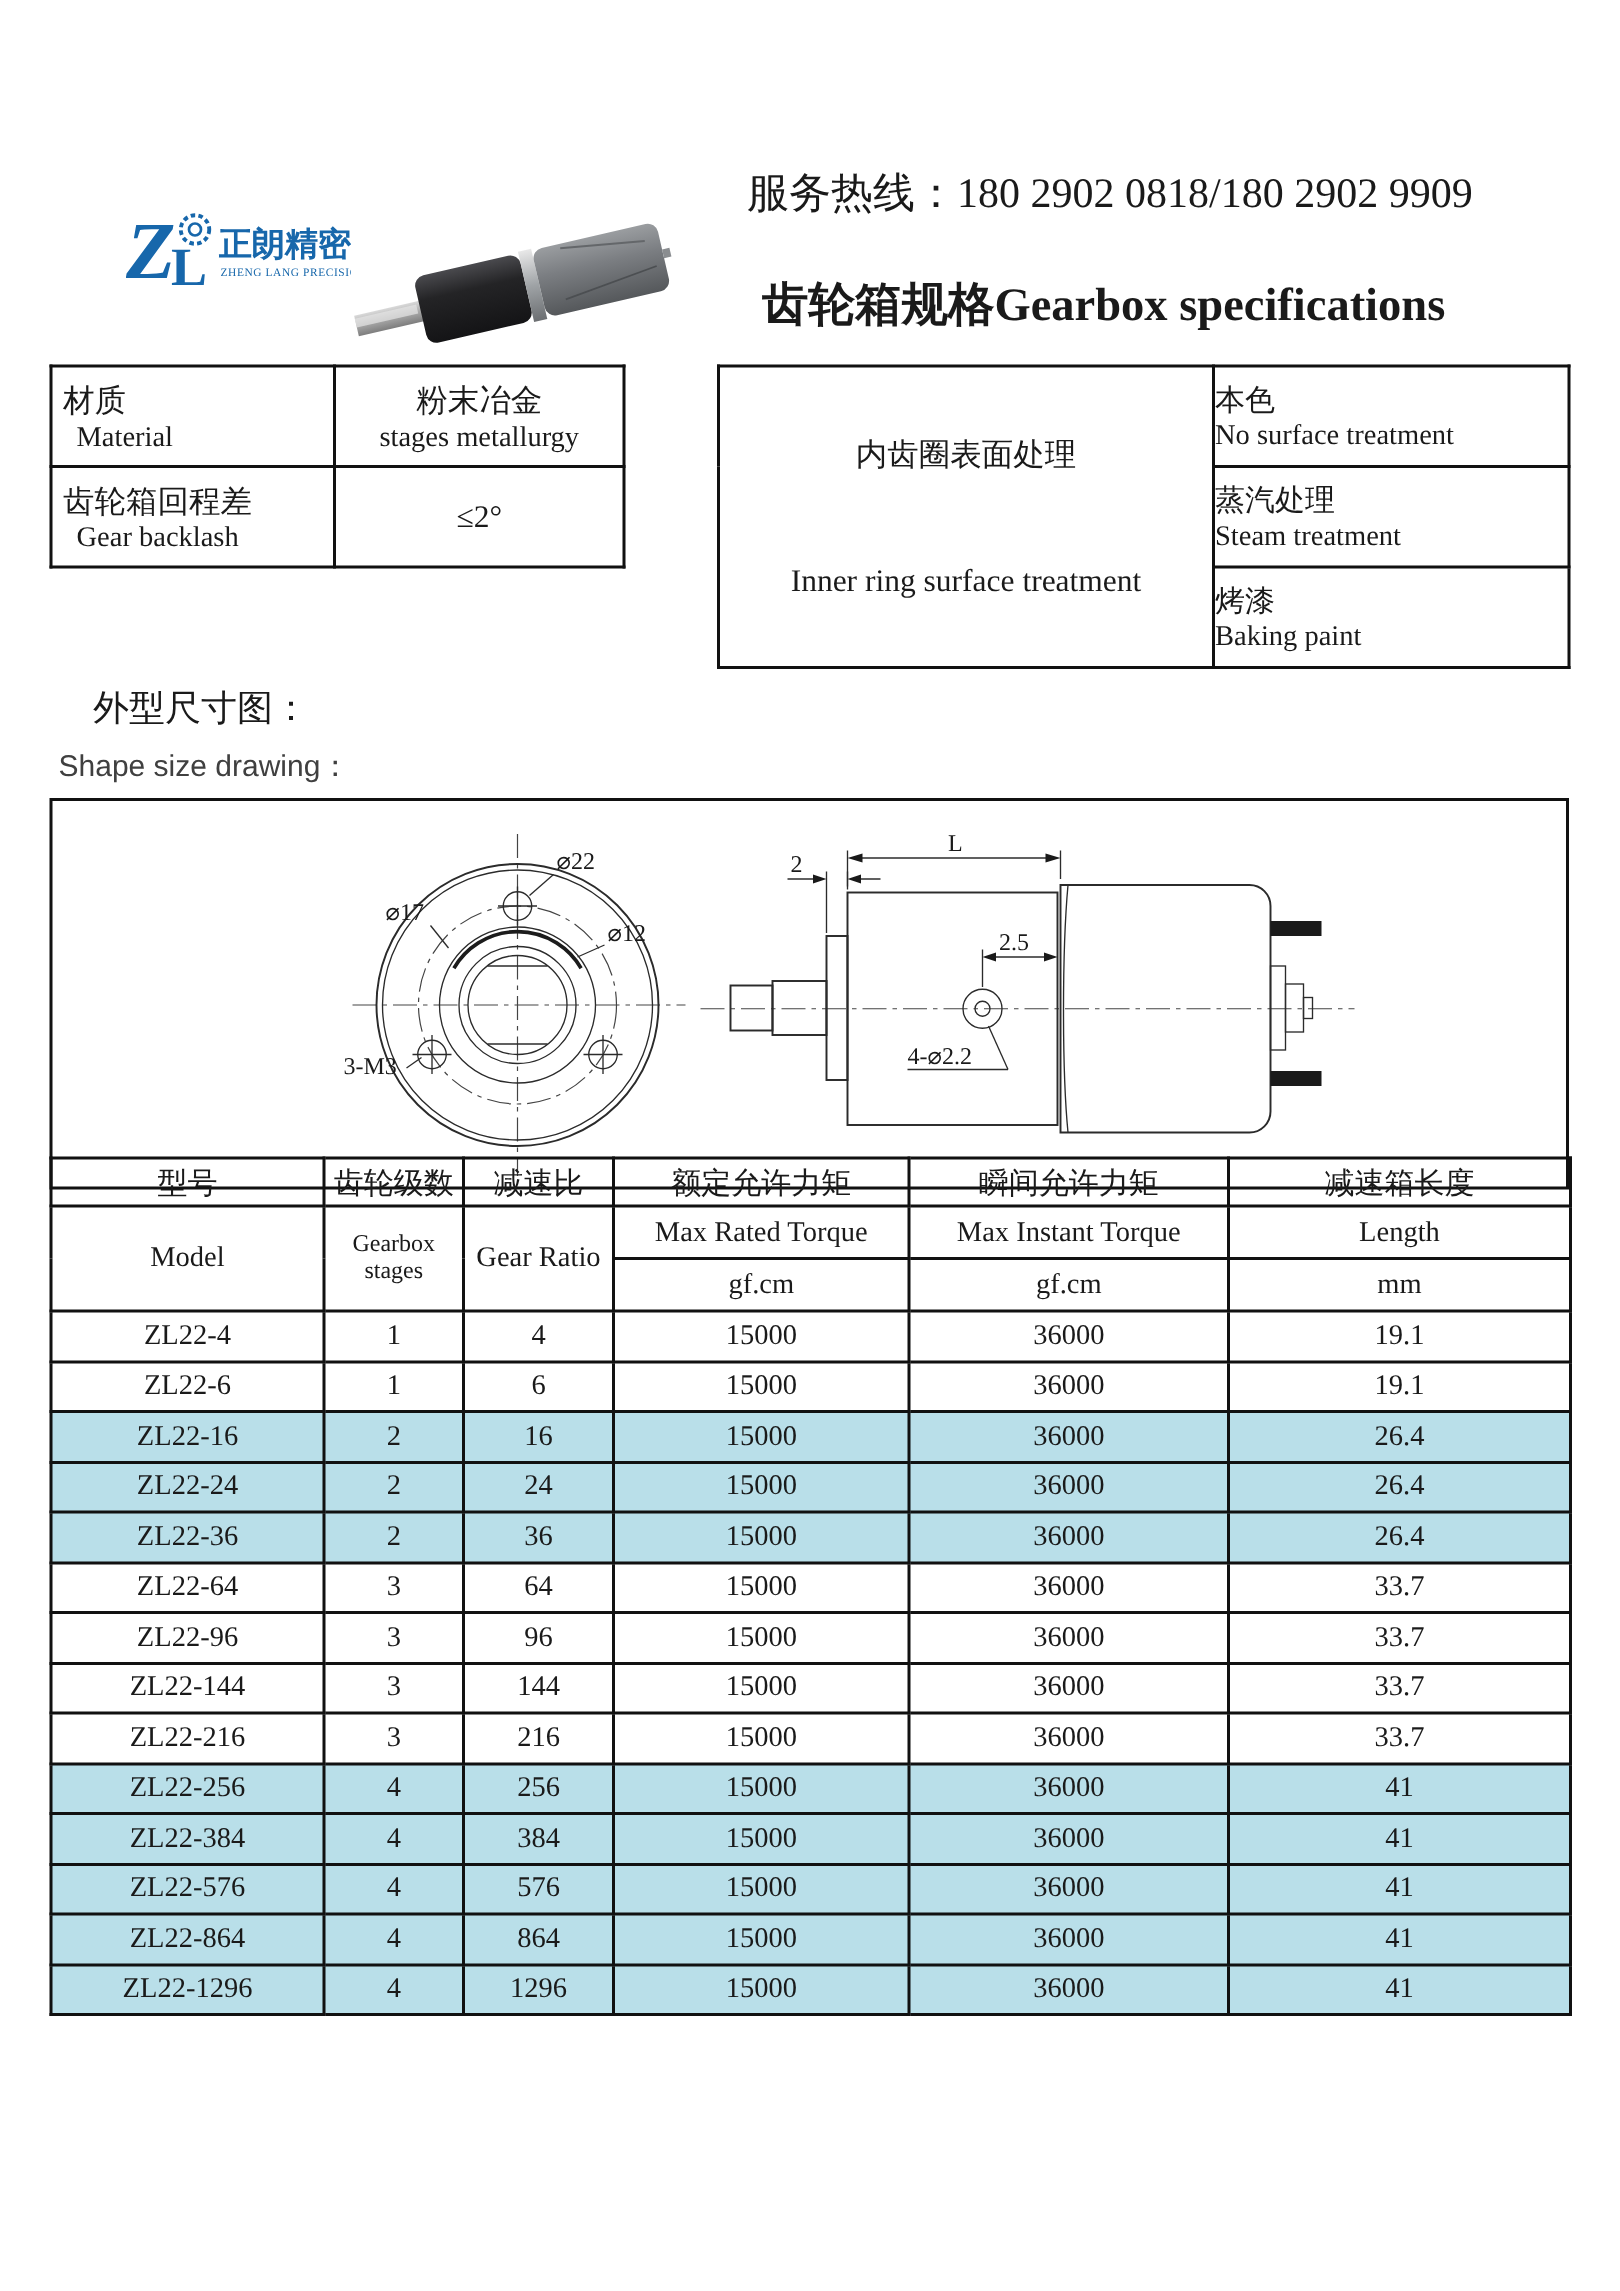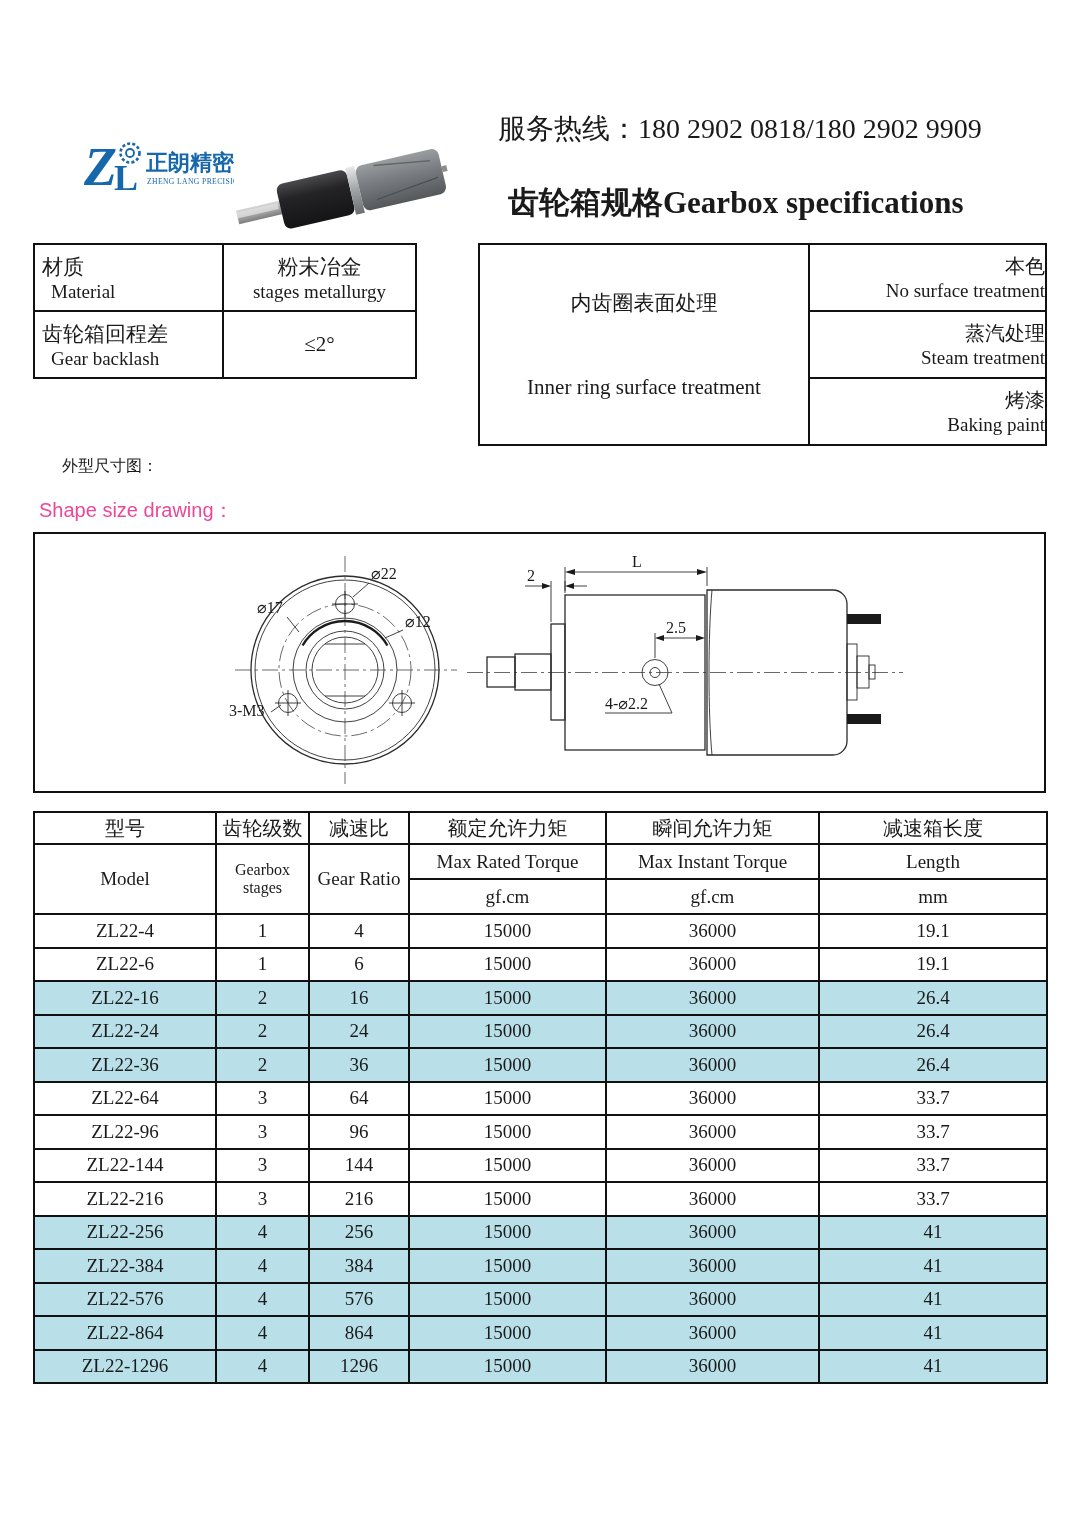--- a/index.html
+++ b/index.html
@@ -22,33 +22,33 @@
   .spec-left{left:33px;top:243px;}
   .spec-left td{height:65px;font-size:21px;}
   .spec-left .lbl{width:180px;text-align:left;padding-left:7px;}
   .spec-left .lbl .en{padding-left:9px;font-size:19px;}
   .spec-left .val{width:191px;text-align:center;}
   .spec-left .val .en{font-size:19px;}
 
   .spec-right{left:478px;top:243px;}
   .spec-right .merged{width:328px;height:199px;text-align:center;font-size:21px;}
   .spec-right .merged .inner{display:flex;flex-direction:column;justify-content:space-around;height:170px;}
-  .spec-right .opt{width:235px;height:65px;text-align:right;font-size:20px;}
+  .spec-right .opt{width:235px;height:65px;text-align:left;font-size:20px;}
   .sans{font-family:Liberation Serif, serif;}
   .opt .en{font-size:19px;}
 
   
-  .sec-cn{left:62px;top:456px;font-size:16px;}
-  .sec-en{left:39px;top:497px;font-size:20px;font-family:"Liberation Sans","DejaVu Sans",sans-serif;color:#ec4899;}
+  .sec-cn{left:62px;top:456px;font-size:24px;}
+  .sec-en{left:39px;top:497px;font-size:20px;font-family:"Liberation Sans","DejaVu Sans",sans-serif;color:#404040;}
 
   
   .draw-box{left:33px;top:532px;width:1009px;height:257px;border:2px solid #111;}
 
   
-  .gear{left:33px;top:811px;width:1013px;}
+  .gear{left:33px;top:771px;width:1013px;}
   .gear th,.gear td{text-align:center;font-size:19px;}
   .gear thead .h1 th{height:30px;font-size:20px;}
   .gear thead .h2 th{height:33px;}
   .gear thead .h3 th{height:33px;}
   .gear th.small{font-size:16px;}
   .gear tbody td{height:31.5px;}
   .gear tbody tr.hl td{background:var(--hl,#b9dfe9);}
 
   svg text{font-family:"Liberation Serif","DejaVu Serif",serif;}
 </style>

